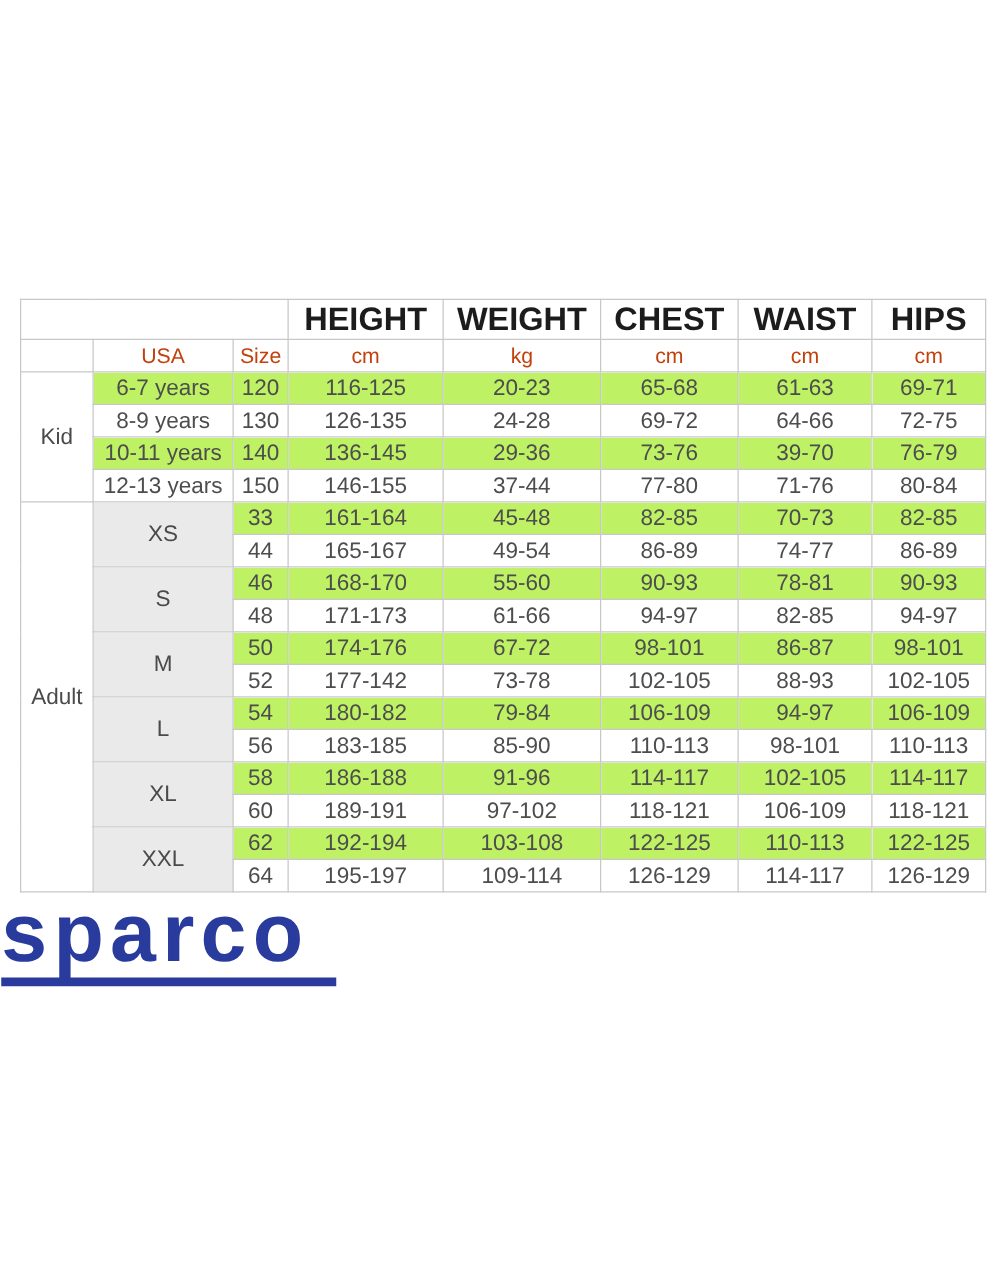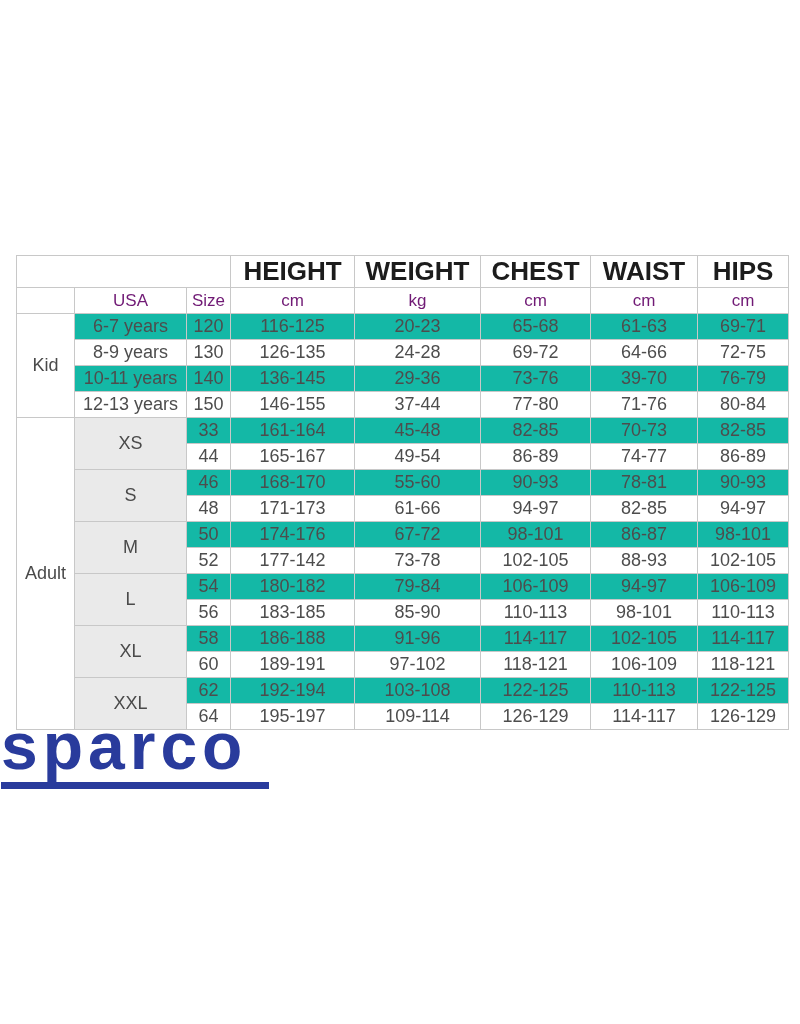--- a/index.html
+++ b/index.html
@@ -5,21 +5,21 @@
   html, body { margin: 0; padding: 0; }
   body {
     width: 800px; height: 1024px;
     background: #ffffff;
     font-family: "Liberation Sans", sans-serif;
     position: relative;
     overflow: hidden;
   }
   table.size-chart {
     position: absolute;
-    left: 16px; top: 255px;
+    left: 16px; top: 239px;
     border-collapse: collapse;
     table-layout: fixed;
   }
   .size-chart td, .size-chart th {
     border: 1px solid #c8c8c8;
     text-align: center;
     vertical-align: middle;
     padding: 0;
     font-size: 18px;
     color: #4d4d4d;
@@ -34,24 +34,24 @@
     font-size: 26px;
     font-weight: bold;
     color: #1c1c1c;
     height: 31px;
     line-height: 31px;
     letter-spacing: 0px;
   }
   .size-chart th.corner { height: 31px; }
   .size-chart tr.units td {
     font-size: 17px;
-    color: #701a75;
+    color: #c2410c;
     height: 25px;
   }
-  .size-chart tr.shade td { background: #14b8a6; }
+  .size-chart tr.shade td { background: #bef264; }
   .size-chart td.group-cell,
   .size-chart tr.shade td.group-cell {
     background: #ffffff;
     font-size: 18px;
     color: #4a4a4a;
   }
   .size-chart td.size-label,
   .size-chart tr.shade td.size-label {
     background: #eaeaea;
     font-size: 18px;

